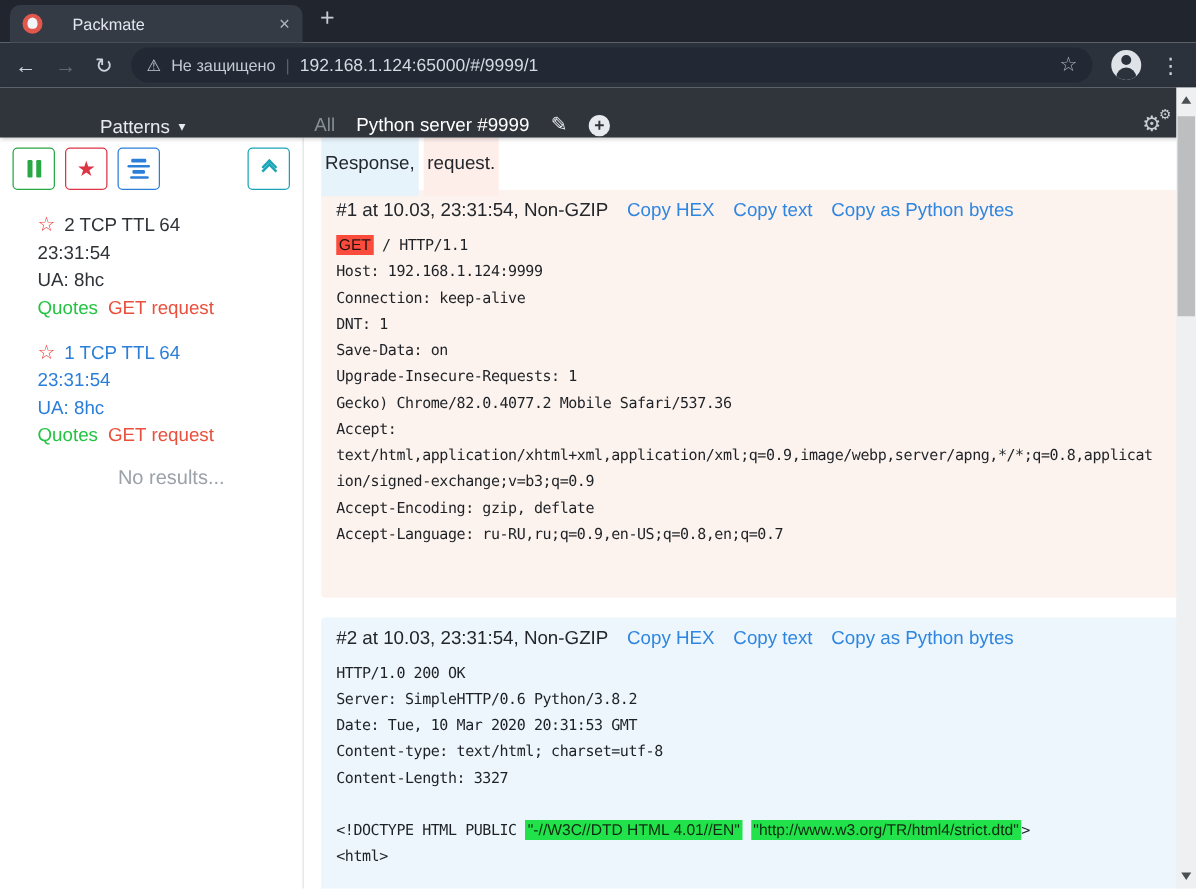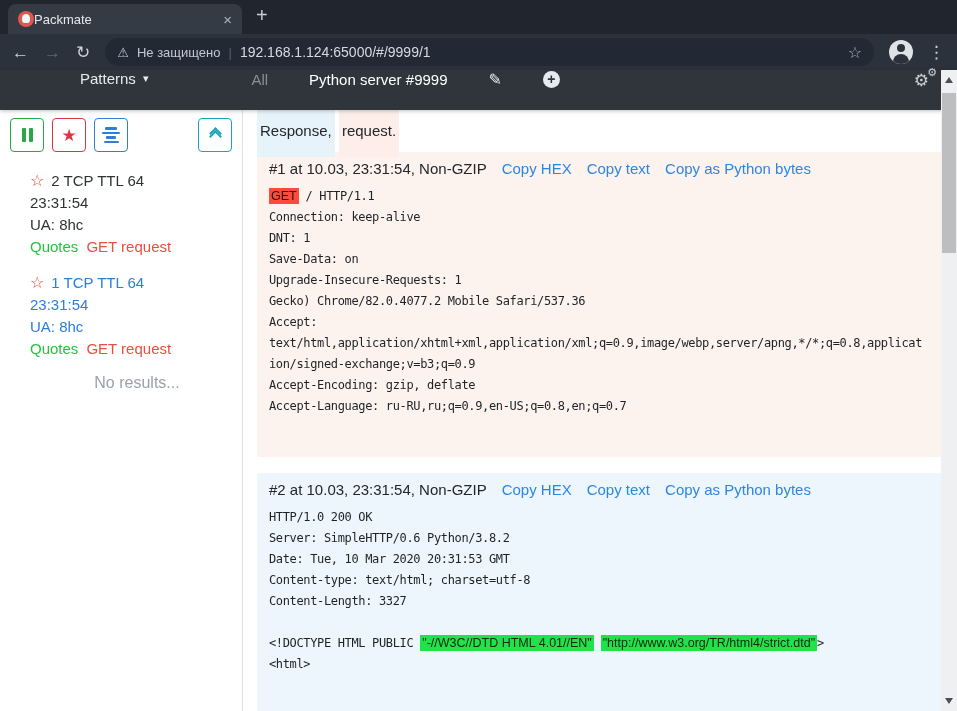--- a/index.html
+++ b/index.html
@@ -2,21 +2,21 @@
 <html style="--accent-link: #2f86e0; --request-bg: #fcf2ee; --response-bg: #ecf6fc; --request-highlight: #fa4b3c; --quote-highlight: #21e24a; --selected-blue: #2b7fd9; --button-green: #28a745; --button-red: #dc3545; --button-blue: #2b7fd9; --button-teal: #1ba4b8;"><head>
 <meta charset="utf-8">
 <style>
   * { margin:0; padding:0; box-sizing:border-box; }
   html,body { width:957px; height:711px; overflow:hidden; background:#fff;
               font-family:"Liberation Sans", sans-serif; }
 
   
   .tabstrip { height:34px; background:#21262e; display:flex; align-items:flex-end; }
   .tab { height:30px; width:234px; margin-left:8px; background:#353b45;
-         border-radius:8px 8px 0 0; display:flex; align-items:center; padding:0 10px; gap:0; }
+         border-radius:8px 8px 0 0; display:flex; align-items:center; padding:0 10px; gap:24px; }
   .favicon { width:16px; height:16px; border-radius:50%; background:#e2574c;
              position:relative; flex:0 0 16px; }
   .favicon span { position:absolute; left:4px; top:3px; width:8px; height:9px;
                   border-radius:50% 50% 40% 40%; background:#f2f5f8; }
   .tab-title { flex:1; color:#e4e8ee; font-size:13px; white-space:nowrap; overflow:hidden; }
   .tab-close { color:#aeb4bd; font-size:15px; cursor:default; }
   .newtab { color:#c7ccd4; font-size:20px; margin:0 0 4px 14px; align-self:center; line-height:26px; }
 
   .btoolbar { height:36px; background:#2c323c; display:flex; align-items:center;
               padding:0 12px; gap:15px; }
@@ -29,26 +29,26 @@
   .url-sep { color:#59606c; }
   .url-text { color:#d5dae2; font-size:14px; }
   .url-star { margin-left:auto; color:#aeb4bd; font-size:16px; }
   .avatar { width:24px; height:24px; border-radius:50%; background:#dfe3e8; position:relative; overflow:hidden; }
   .avatar .head { position:absolute; left:8px; top:4px; width:8px; height:8px; border-radius:50%; background:#2c323c; }
   .avatar .body { position:absolute; left:4px; top:14px; width:16px; height:10px; border-radius:8px 8px 0 0; background:#2c323c; }
   .menu-dots { color:#ced3da; font-size:17px; }
 
   
   .app { position:relative; height:641px; }
-  .app-navbar { height:40px; background:#30353c; display:flex; align-items:flex-start;
+  .app-navbar { height:40px; background:#30353c; display:flex; align-items:flex-end;
                 color:#e7eaee; font-size:15px; position:relative; z-index:2;
                 box-shadow:0 1px 4px rgba(0,0,0,.25); }
   .patterns { margin-left:80px; display:flex; align-items:center; gap:7px; cursor:pointer; }
   .caret { font-size:11px; }
-  .nav-tabs { margin-left:103px; display:flex; align-items:center; gap:41px; }
+  .nav-tabs { margin-left:103px; display:flex; align-items:center; gap:17px; }
   .tab-all { color:#868e96; cursor:pointer; }
   .tab-active { color:#ffffff; cursor:pointer; }
   .edit-icon { font-size:16px; cursor:pointer; }
   .plus-icon { width:17px; height:17px; border-radius:50%; background:#e7eaee; color:#30353c;
                font-size:14px; font-weight:bold; line-height:17px; text-align:center; cursor:pointer; }
   .gears { margin-left:auto; margin-right:28px; position:relative; color:#c9ced4; cursor:pointer; }
   .gear-big { font-size:17px; }
   .gear-small { position:absolute; top:-4px; right:-8px; font-size:11px; }
 
   .content { display:flex; height:601px; background:#fff; }
@@ -196,20 +196,21 @@
       <div>
           <section class="packet packet-request">
             <div class="packet-head">
               <span class="packet-title">#1 at 10.03, 23:31:54, Non-GZIP</span>
               <a class="copy-link">Copy HEX</a>
               <a class="copy-link">Copy text</a>
               <a class="copy-link">Copy as Python bytes</a>
             </div>
             <div class="packet-body">
               <div class="pline"><span class="hl hl-red">GET</span> / HTTP/1.1</div>
+              <div class="pline">Host: 192.168.1.124:9999</div>
               <div class="pline">Connection: keep-alive</div>
               <div class="pline">DNT: 1</div>
               <div class="pline">Save-Data: on</div>
               <div class="pline">Upgrade-Insecure-Requests: 1</div>
               <div class="pline">Gecko) Chrome/82.0.4077.2 Mobile Safari/537.36</div>
               <div class="pline">Accept:</div>
               <div class="pline">text/html,application/xhtml+xml,application/xml;q=0.9,image/webp,server/apng,*/*;q=0.8,applicat</div>
               <div class="pline">ion/signed-exchange;v=b3;q=0.9</div>
               <div class="pline">Accept-Encoding: gzip, deflate</div>
               <div class="pline">Accept-Language: ru-RU,ru;q=0.9,en-US;q=0.8,en;q=0.7</div>

